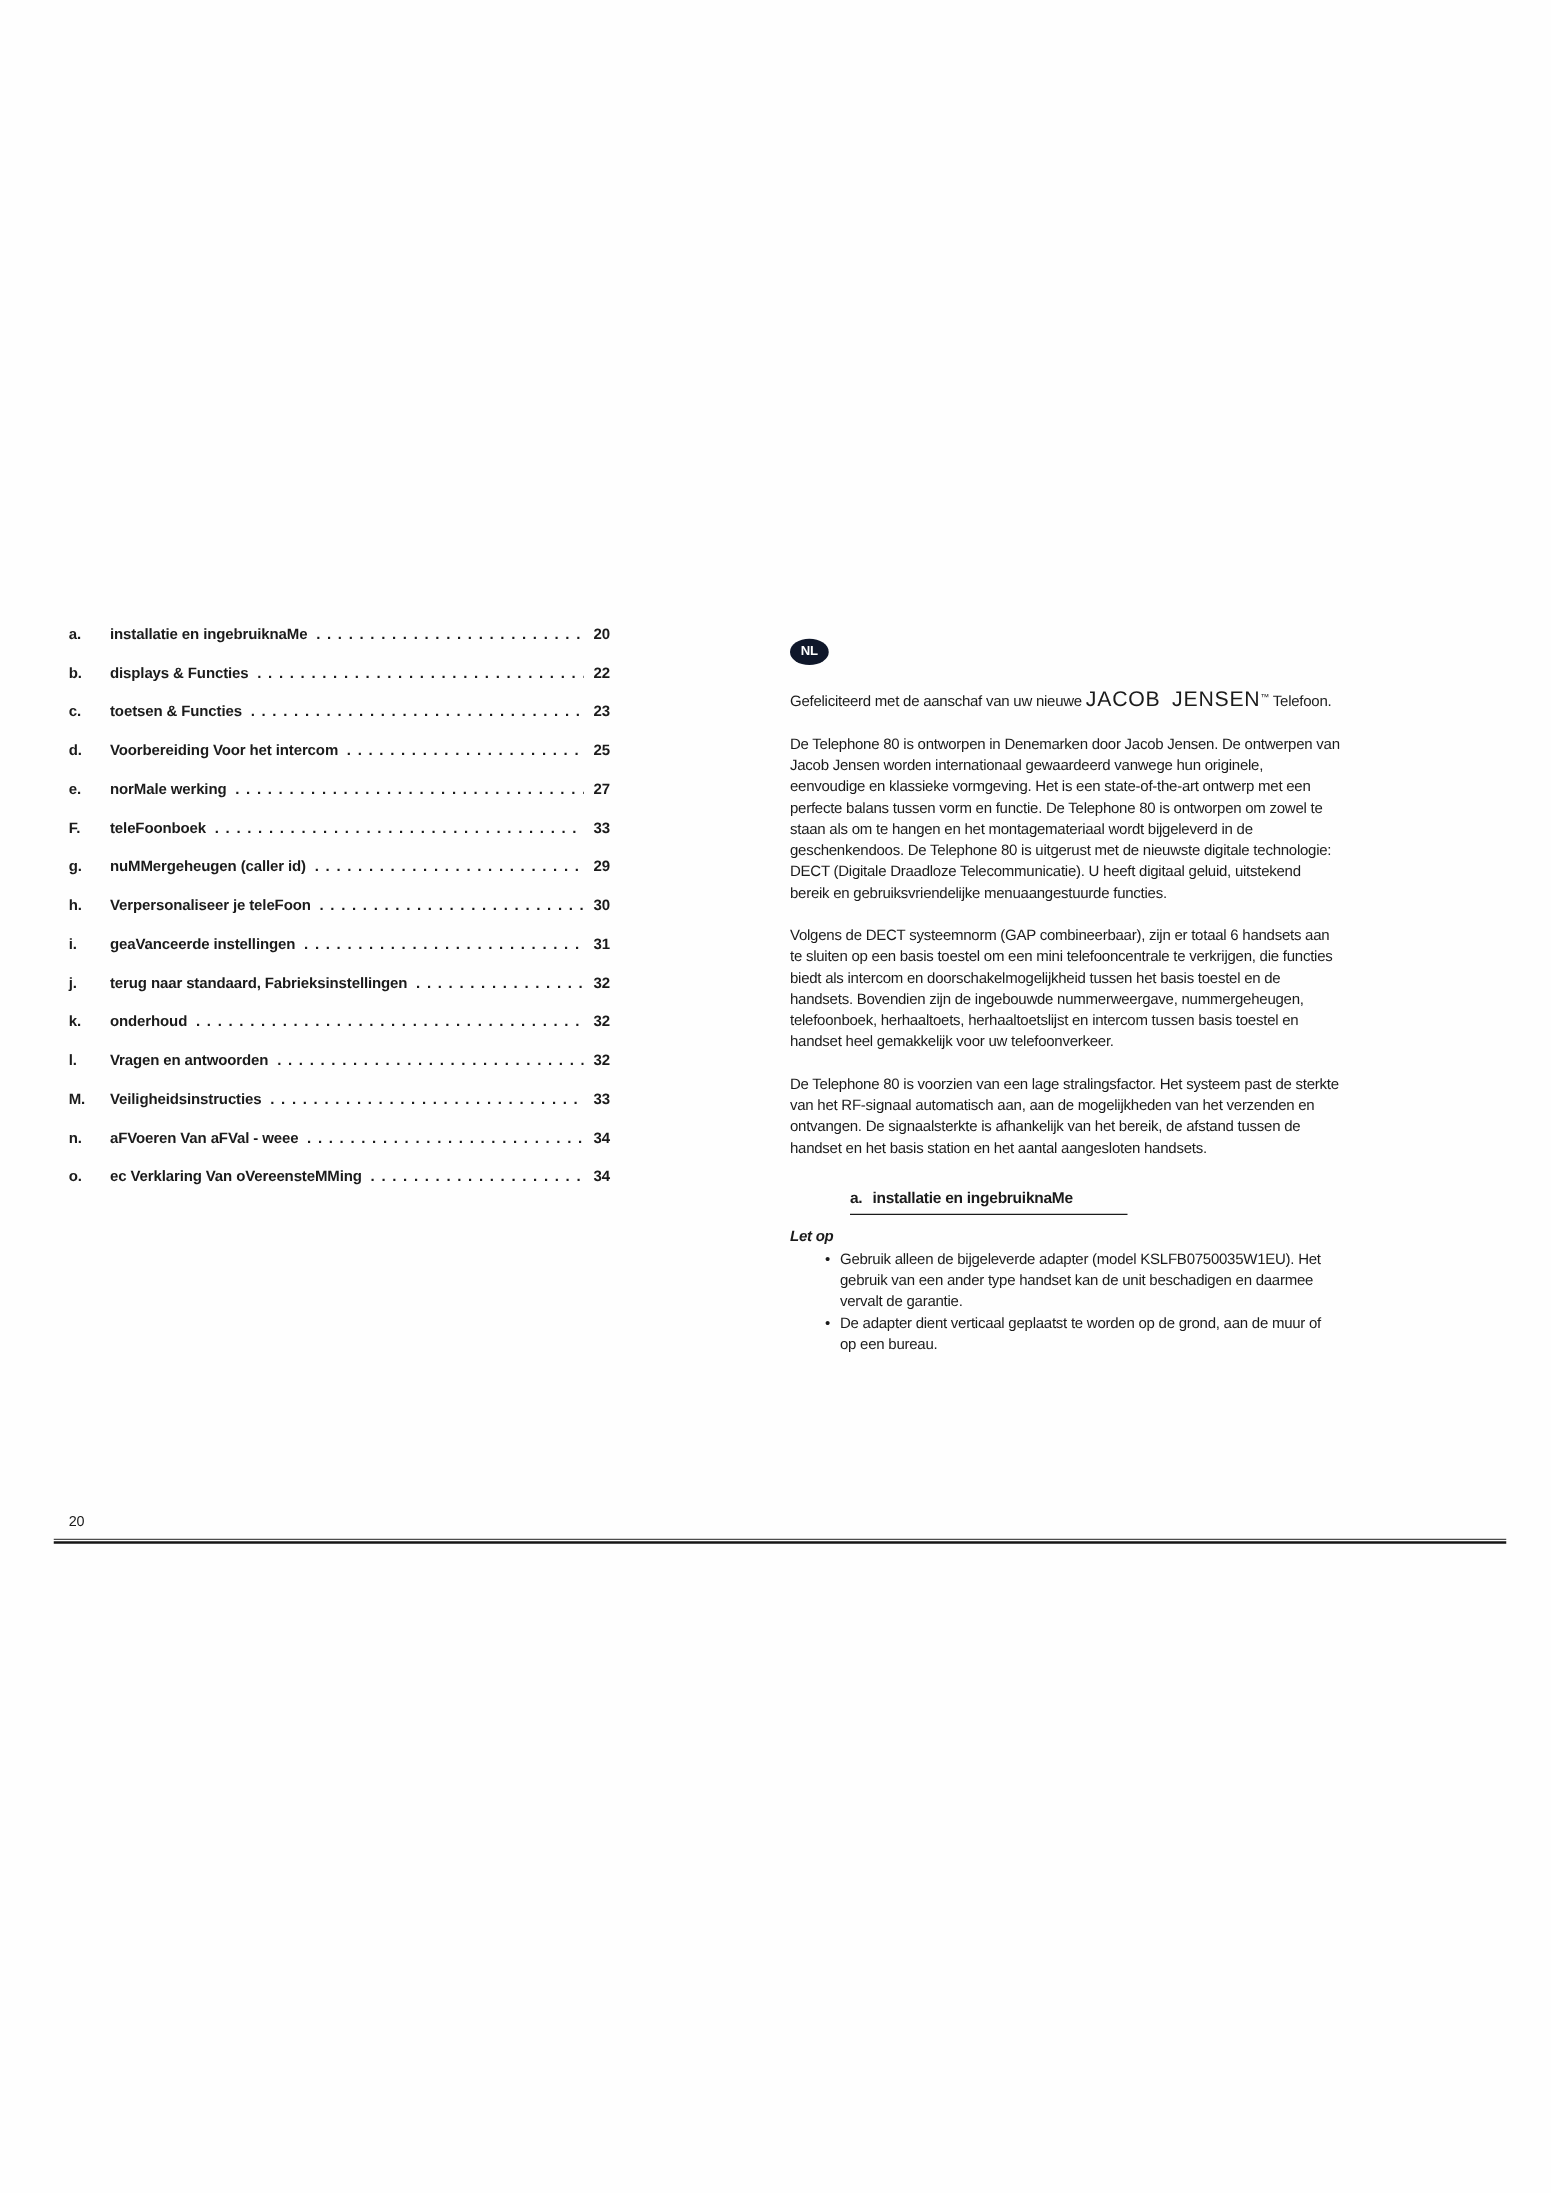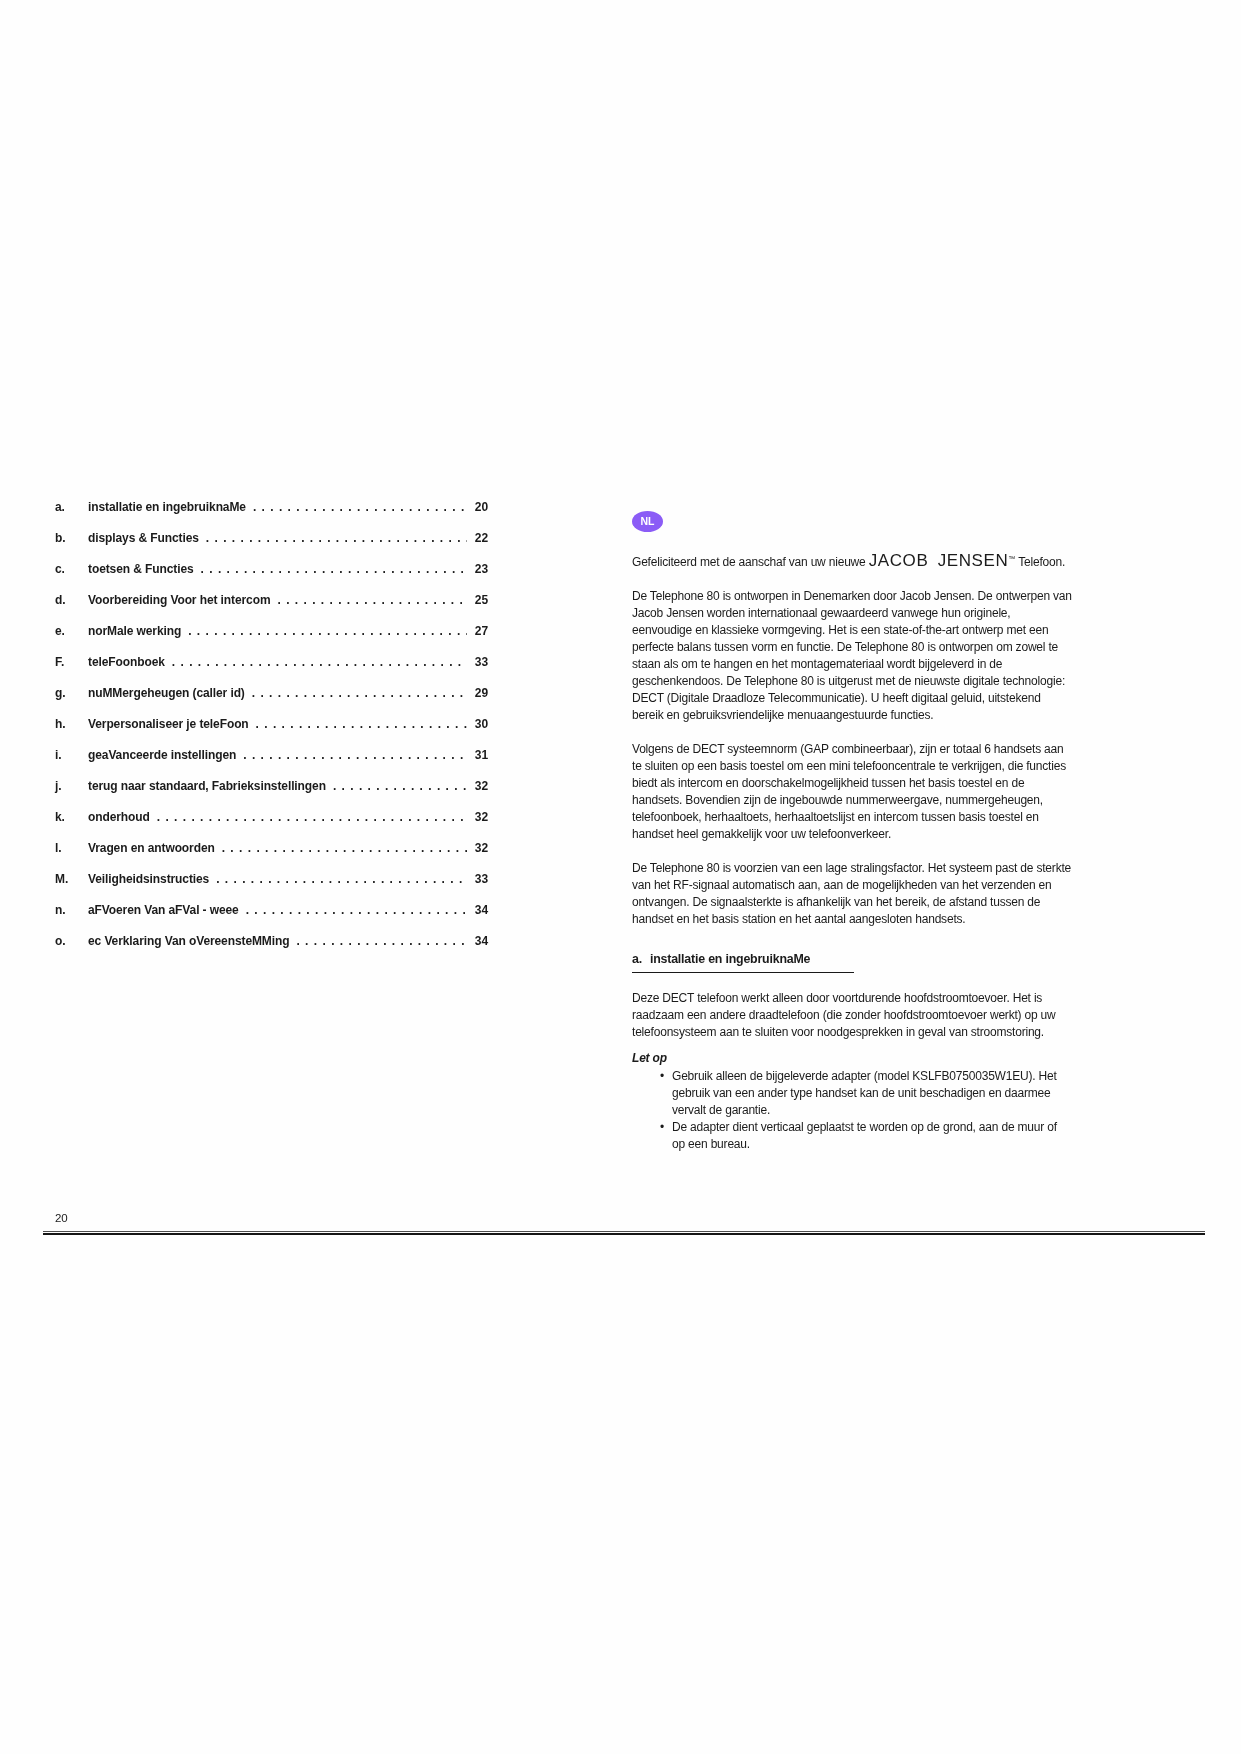--- a/index.html
+++ b/index.html
@@ -50,41 +50,42 @@
     width: 440px;
     font-size: 12px;
     line-height: 17px;
     letter-spacing: -0.2px;
   }
   .nl-badge {
     display: inline-flex;
     align-items: center;
     justify-content: center;
     width: 31px; height: 21px;
-    background: #8b5cf6;
+    background: #0f172a;
     color: #ffffff;
     border-radius: 50%;
     font-size: 10.5px;
     font-weight: bold;
     letter-spacing: 0;
   }
   .para { margin: 17px 0 0 0; }
   .intro { margin-top: 18px; }
   .brand {
     letter-spacing: 0.6px;
     word-spacing: 4px;
     font-size: 17px;
     font-weight: 400;
   }
   .tm { font-size: 7px; vertical-align: super; letter-spacing: 0; }
 
   .section-heading {
     margin-top: 23px;
     font-weight: bold;
     font-size: 12.4px;
+    margin-left: 48px;
   }
   .section-heading .underline-box {
     display: inline-block;
     border-bottom: 1.5px solid #1a1a1a;
     padding: 0 44px 4px 0;
   }
   .section-heading .h-prefix { margin-right: 8px; }
 
   .note-heading {
     margin-top: 9px;
@@ -222,21 +223,20 @@
     <p class="para">De Telephone 80 is ontworpen in Denemarken door Jacob Jensen. De ontwerpen van Jacob Jensen worden internationaal gewaardeerd vanwege hun originele, eenvoudige en klassieke vormgeving. Het is een state-of-the-art ontwerp met een perfecte balans tussen vorm en functie. De Telephone 80 is ontworpen om zowel te staan als om te hangen en het montagemateriaal wordt bijgeleverd in de geschenkendoos. De Telephone 80 is uitgerust met de nieuwste digitale technologie: DECT (Digitale Draadloze Telecommunicatie). U heeft digitaal geluid, uitstekend bereik en gebruiksvriendelijke menuaangestuurde functies.</p>
 
     <p class="para">Volgens de DECT systeemnorm (GAP combineerbaar), zijn er totaal 6 handsets aan te sluiten op een basis toestel om een mini telefooncentrale te verkrijgen, die functies biedt als intercom en doorschakelmogelijkheid tussen het basis toestel en de handsets. Bovendien zijn de ingebouwde nummerweergave, nummergeheugen, telefoonboek, herhaaltoets, herhaaltoetslijst en intercom tussen basis toestel en handset heel gemakkelijk voor uw telefoonverkeer.</p>
 
     <p class="para">De Telephone 80 is voorzien van een lage stralingsfactor. Het systeem past de sterkte van het RF-signaal automatisch aan, aan de mogelijkheden van het verzenden en ontvangen. De signaalsterkte is afhankelijk van het bereik, de afstand tussen de handset en het basis station en het aantal aangesloten handsets.</p>
 
     <div class="section-heading">
       <span class="underline-box"><span class="h-prefix">a.</span><span>installatie en ingebruiknaMe</span></span>
     </div>
 
-    <p class="para">Deze DECT telefoon werkt alleen door voortdurende hoofdstroomtoevoer. Het is raadzaam een andere draadtelefoon (die zonder hoofdstroomtoevoer werkt) op uw telefoonsysteem aan te sluiten voor noodgesprekken in geval van stroomstoring.</p>
 
     <div class="note-heading">Let op</div>
 
     <ul class="bullets">
       <li class="bullet-item">
         <span class="bullet-marker">•</span>
         <span class="bullet-text">Gebruik alleen de bijgeleverde adapter (model KSLFB0750035W1EU). Het gebruik van een ander type handset kan de unit beschadigen en daarmee vervalt de garantie.</span>
       </li>
       <li class="bullet-item">
         <span class="bullet-marker">•</span>

